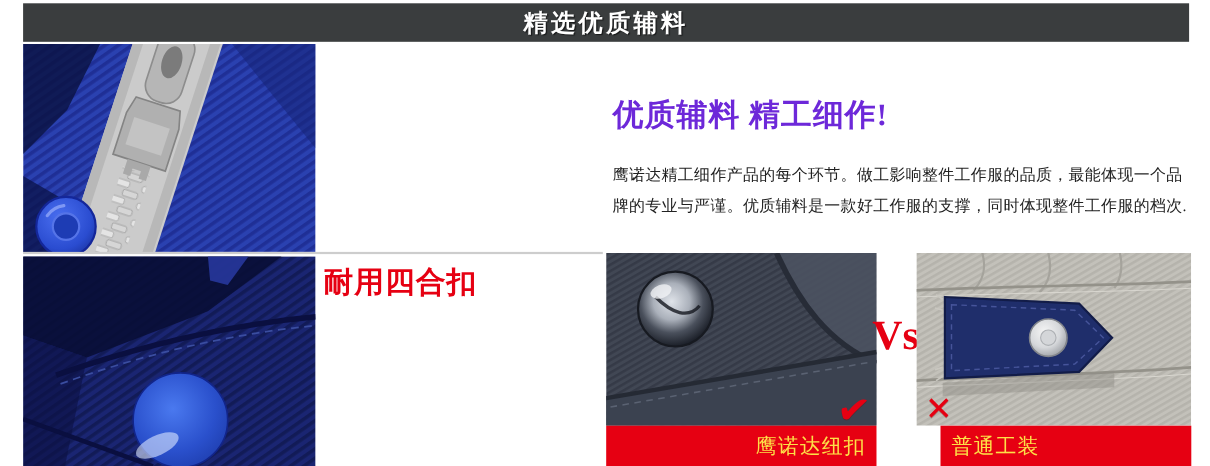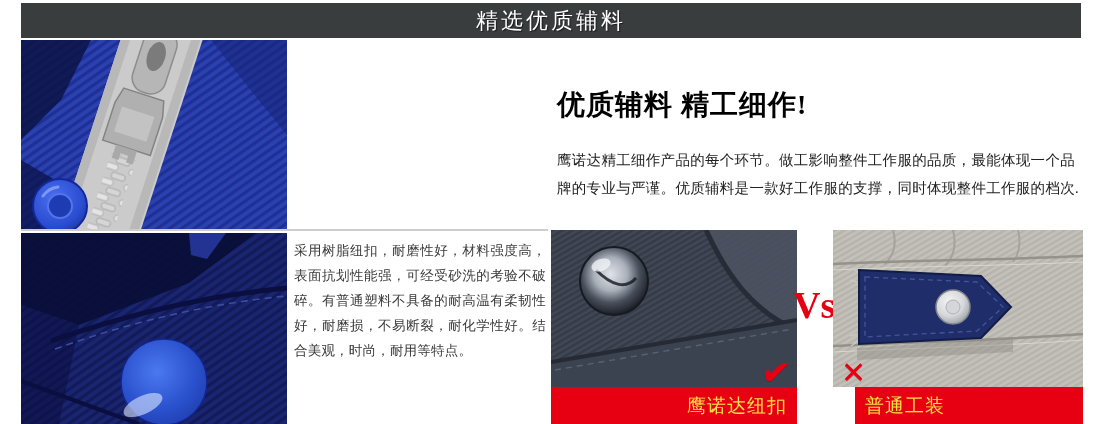--- a/index.html
+++ b/index.html
@@ -8,21 +8,21 @@
   }
   *{margin:0;padding:0;box-sizing:border-box;}
   html,body{background:#fff;}
   body{font-family:"Liberation Sans","DejaVu Sans",sans-serif;}
   .page{position:relative;width:1100px;height:424px;background:#fff;overflow:hidden;}
 
   .top-banner{
     position:absolute;left:21px;top:3px;width:1060px;height:35px;
     background:var(--banner-bg);color:#fff;
     display:flex;align-items:center;justify-content:center;
-    font-size:22px;font-weight:normal;letter-spacing:3px;
+    font-size:22px;font-weight:bold;letter-spacing:3px;
     text-shadow:1px 1px 1px rgba(0,0,0,.6);
   }
 
   .photo{position:absolute;overflow:hidden;}
   .photo svg{display:block;width:100%;height:100%;}
   .photo-zipper{left:21px;top:40px;width:266px;height:189px;}
   .photo-snap{left:21px;top:233px;width:266px;height:191px;}
 
   .row-divider{position:absolute;left:21px;top:229px;width:527px;height:2px;background:#cdcdcd;}
 
@@ -34,21 +34,21 @@
     letter-spacing:1px;line-height:36px;margin-bottom:13px;
   }
   .sec-body{
     font-size:13.5px;line-height:25px;color:#3a3a3a;
     text-align:justify;letter-spacing:.2px;
   }
 
   .quality{position:absolute;left:557px;top:86px;width:532px;}
   .quality-heading{
     font-family:"Liberation Serif","DejaVu Serif",serif;
-    font-size:28px;font-weight:bold;color:#000000;
+    font-size:28px;font-weight:bold;color:#6d28d9;
     letter-spacing:1px;margin-bottom:22px;
   }
   .quality-body{
     font-size:14.5px;line-height:28px;color:#222;letter-spacing:.3px;font-family:Liberation Serif, serif;
   }
 
   .cmp{position:absolute;top:230px;height:194px;overflow:hidden;}
   .cmp-left{left:551px;width:246px;}
   .cmp-right{left:833px;width:250px;}
   .cmp svg{display:block;width:100%;height:157px;}
@@ -142,21 +142,21 @@
       <path d="M30 108 C110 80 190 62 266 55" stroke="#0a0f40" stroke-width="5" fill="none"></path>
       <path d="M34 116 C112 88 192 70 266 63" stroke="#3a4da0" stroke-width="1.6" fill="none" stroke-dasharray="7 5"></path>
       <path d="M0 148 L118 191" stroke="#0a0f40" stroke-width="4"></path>
       <circle cx="143" cy="149" r="43" fill="url(#btnB)" stroke="#12258a" stroke-width="1.5"></circle>
       <ellipse cx="122" cy="172" rx="21" ry="9" fill="#dce8ff" opacity="0.6" transform="rotate(-25 122 172)"></ellipse>
     </svg>
   </div>
 
 
   <div class="text-col sec2">
-    <p class="sec-body">采用树脂纽扣，耐磨性好，材料强度高，表面抗划性能强，可经受砂洗的考验不破碎。有普通塑料不具备的耐高温有柔韧性好，耐磨损，不易断裂，耐化学性好。结合美观，时尚，耐用等特点。</p>
+    <div class="sec-heading">耐用四合扣</div>
   </div>
 
   <div class="quality">
     <div class="quality-heading">优质辅料 精工细作!</div>
     <p class="quality-body">鹰诺达精工细作产品的每个环节。做工影响整件工作服的品质，最能体现一个品牌的专业与严谨。优质辅料是一款好工作服的支撑，同时体现整件工作服的档次.</p>
   </div>
 
   <div class="cmp cmp-left">
     <svg viewBox="0 0 246 157" preserveAspectRatio="none">
       <defs>

